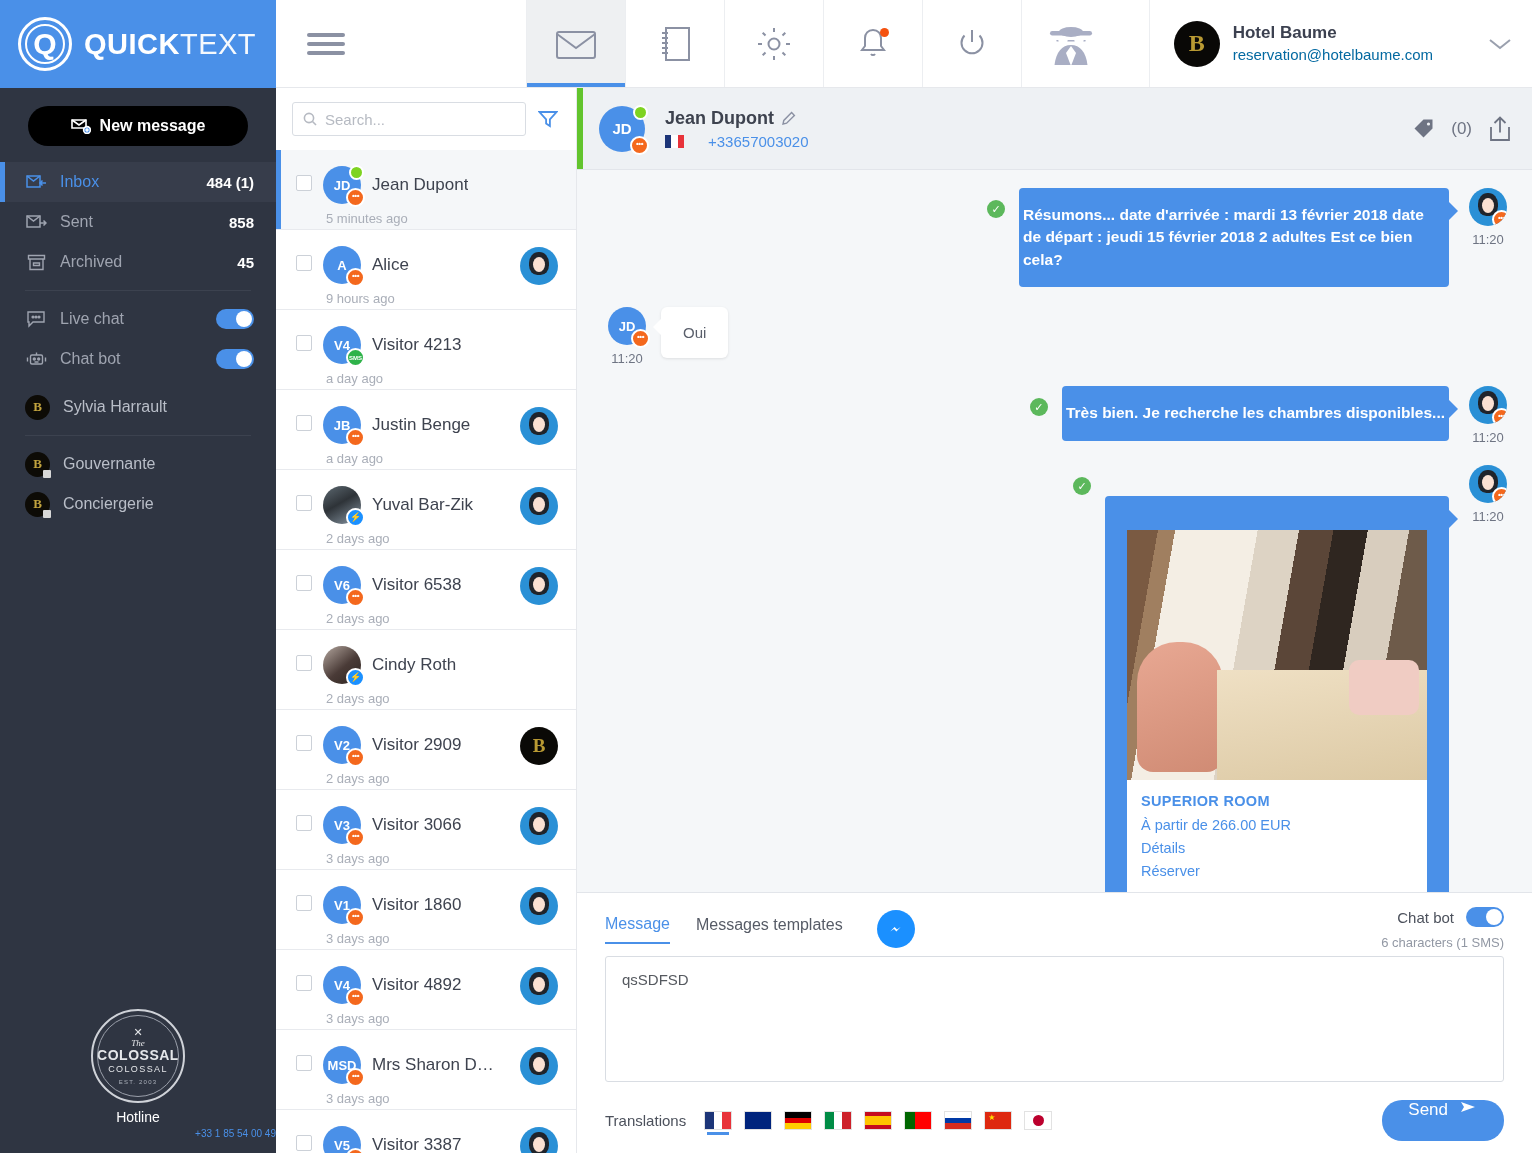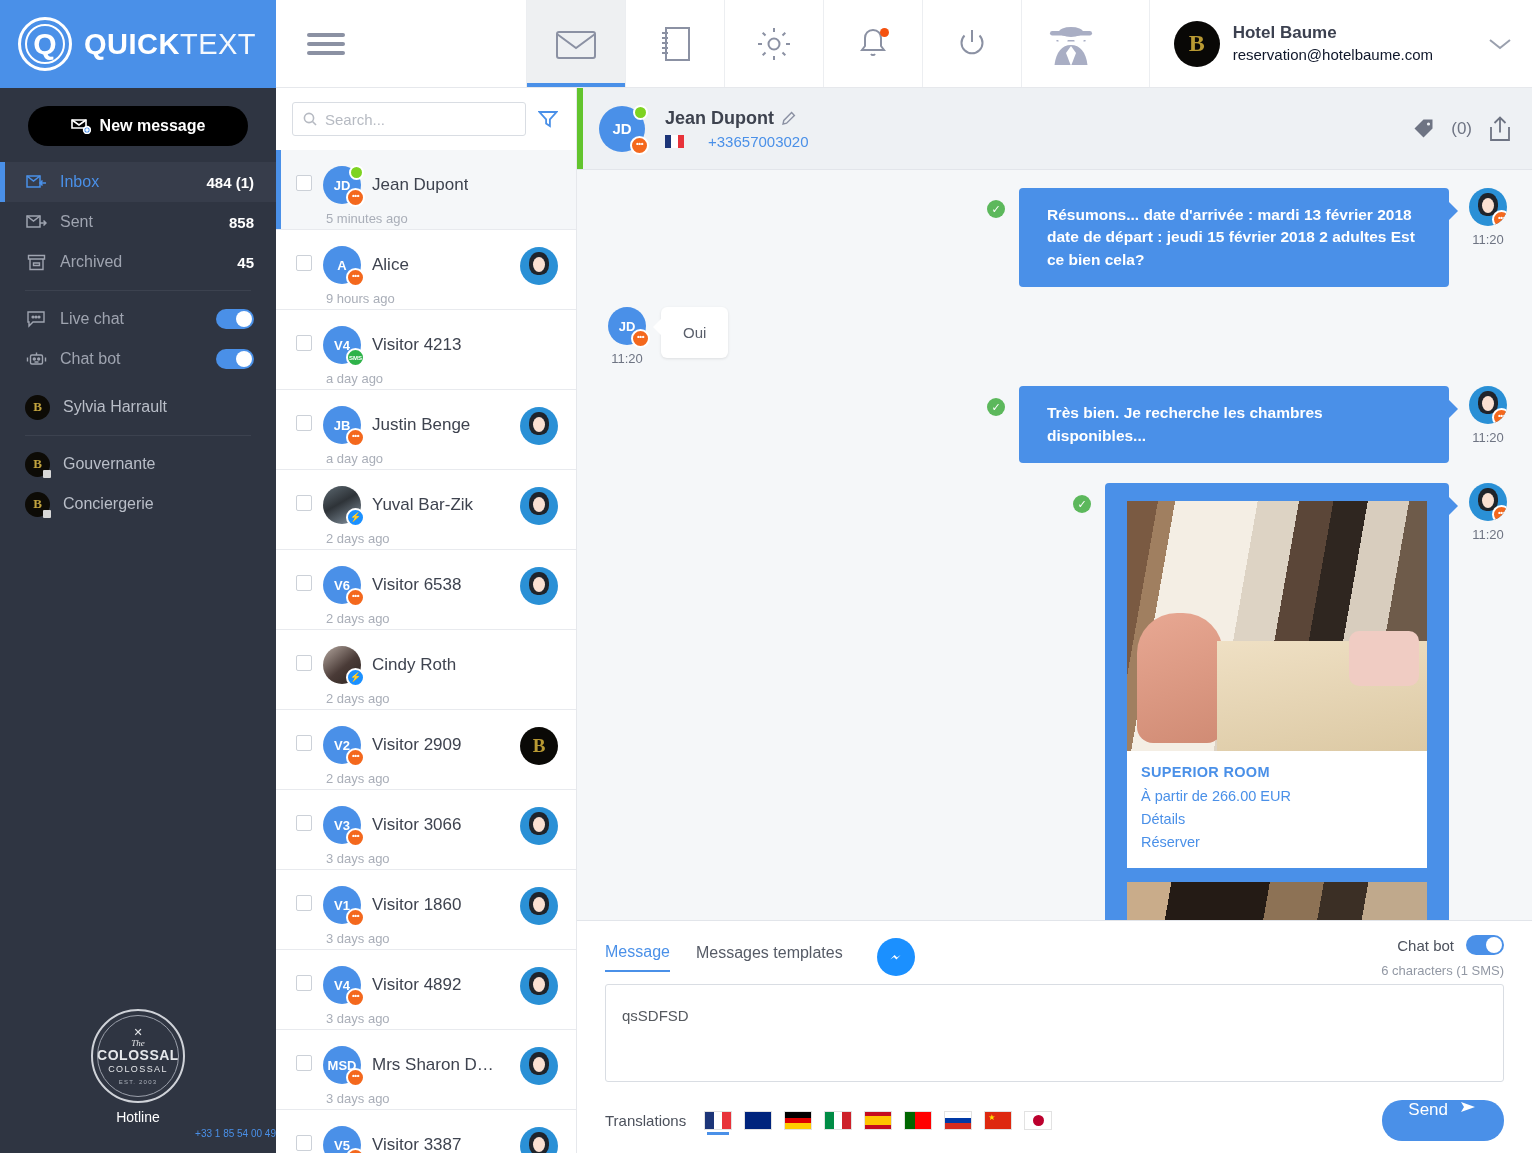--- a/index.html
+++ b/index.html
@@ -68,21 +68,21 @@
   .tb-btn { width: 99px; display: flex; align-items: center; justify-content: center;
     border-left: 1px solid #eceef1; cursor: pointer; position: relative; }
   .tb-btn.active { background: #eef0f2; }
   .tb-btn.active::after { content: ""; position: absolute; left: 0; right: 0; bottom: 0; height: 4px; background: #4a90e8; }
   .tb-flex { flex: 1; }
   .tb-user { display: flex; align-items: center; gap: 13px; padding: 0 20px 0 24px; border-left: 1px solid #eceef1; cursor: pointer; }
   .user-av { width: 46px; height: 46px; border-radius: 50%; background: #090806; flex: none;
     display: flex; align-items: center; justify-content: center; color: #b99a33; font-size: 24px;
     font-family: "Liberation Serif", serif; font-weight: bold; }
   .user-name { font-size: 17px; font-weight: bold; color: #3c4150; line-height: 1.35; }
-  .user-mail { font-size: 15px; color: #0f172a; line-height: 1.35; }
+  .user-mail { font-size: 15px; color: #0369a1; line-height: 1.35; }
   .chev { margin-left: 42px; color: #9aa0ae; }
 
   
   .main { flex: 1; display: flex; min-height: 0; }
 
   
   .convcol { width: 301px; flex: none; border-right: 1px solid #e6e8ec; background: #fff; display: flex; flex-direction: column; min-height: 0; }
   .searchbar { height: 62px; display: flex; align-items: center; gap: 12px; padding: 0 18px 0 16px; flex: none; }
   .searchbox { flex: 1; height: 34px; border: 1px solid #d9dde3; border-radius: 3px; display: flex; align-items: center; gap: 8px; padding: 0 10px; }
   .searchbox input { border: none; outline: none; font-size: 15px; color: #55595f; width: 100%; font-family: inherit; background: transparent; }
@@ -129,35 +129,35 @@
   .flag { width: 19px; height: 13px; display: inline-block; flex: none; }
   .flag-fr { background: linear-gradient(to right,#1c3578 0 33.3%,#fff 33.3% 66.6%,#e8333a 66.6% 100%); }
   .ch-actions { display: flex; align-items: center; gap: 16px; color: #6e7483; }
   .tagcount { font-size: 17px; color: #6e7483; }
 
   .chat-body { flex: 1; overflow: hidden; padding: 18px 0 0; position: relative; }
   .msg { display: flex; margin-bottom: 20px; padding: 0 20px 0 26px; }
   .msg.out { justify-content: flex-end; align-items: flex-start; }
   .check { width: 18px; height: 18px; border-radius: 50%; background: #5cb85c; color: #fff; font-size: 11px;
     display: flex; align-items: center; justify-content: center; margin-top: 12px; margin-right: 14px; flex: none; }
-  .bubble-out { background: #4a90e8; color: #fff; font-size: 15.5px; line-height: 1.45; padding: 16px 28px;
+  .bubble-out { background: #4a90e8; color: #fff; font-size: 15.5px; line-height: 1.45; padding: 16px 4px;
     border-radius: 4px; max-width: 430px; position: relative; font-weight: bold; }
   .bubble-out::after { content: ""; position: absolute; right: -9px; top: 14px; border: 9px solid transparent;
     border-left-color: #4a90e8; border-right: 0; }
   .msg-side { width: 48px; margin-left: 15px; flex: none; text-align: center; }
   .msg-side .avatar { margin: 0 auto; }
   .msg-time { font-size: 13px; color: #6e7483; margin-top: 6px; }
   .msg.in { align-items: flex-start; }
   .in-side { width: 48px; text-align: center; flex: none; margin-right: 0; }
   .bubble-in { background: #fff; color: #5a5f6b; font-size: 15px; padding: 17px 22px; border-radius: 6px;
     box-shadow: 0 1px 3px rgba(0,0,0,.10); position: relative; margin-left: 10px; align-self: flex-start; }
   .bubble-in::after { content: ""; position: absolute; left: -8px; top: 12px; border: 8px solid transparent;
     border-right-color: #fff; border-left: 0; }
 
-  .card-bubble { background: #4a90e8; border-radius: 4px; padding: 18px 22px 0; max-width: 430px; position: relative; }
+  .card-bubble { background: #4a90e8; border-radius: 4px; padding: 34px 22px 0; max-width: 430px; position: relative; margin-top: 31px; }
   .card-bubble::after { content: ""; position: absolute; right: -9px; top: 14px; border: 9px solid transparent;
     border-left-color: #4a90e8; border-right: 0; }
   .card { background: #fff; width: 300px; margin-bottom: 14px; }
   .card-img { height: 250px; background:
       linear-gradient(100deg, #7a5a42 0 9%, #a07f60 9% 14%, #f4eee4 14% 38%, #ddd3c4 38% 50%, #5b4638 50% 60%, #2f2620 60% 70%, #d8cdbe 70% 82%, #6e5b4a 82% 100%);
     position: relative; overflow: hidden; }
   .card-img .chair { position: absolute; left: 10px; bottom: 8px; width: 86px; height: 130px; border-radius: 40px 40px 16px 16px; background: linear-gradient(160deg,#e8a893,#d08b74); }
   .card-img .bed { position: absolute; right: 0; bottom: 0; width: 210px; height: 110px; background: linear-gradient(170deg,#efe0c4,#dcc9a4); }
   .card-img .pillow { position: absolute; right: 8px; top: 130px; width: 70px; height: 55px; border-radius: 10px; background: #f0ccc3; }
   .card-img2 { height: 100px; background: linear-gradient(100deg,#c9ac8a 0 14%, #241b15 14% 45%, #8d7255 45% 62%, #3b2f25 62% 76%, #c0a98c 76% 100%); }
@@ -170,22 +170,22 @@
   .composer { background: #fff; border-top: 1px solid #e2e5ea; padding: 14px 28px 12px; flex: none; }
   .comp-top { display: flex; align-items: center; }
   .tab { font-size: 16px; color: #565b66; padding: 2px 0 9px; margin-right: 26px; cursor: pointer; }
   .tab.active { color: #4a90e8; border-bottom: 2px solid #4a90e8; }
   .fb-round { width: 38px; height: 38px; border-radius: 50%; background: #1b90ff; display: flex; align-items: center;
     justify-content: center; color: #fff; font-size: 20px; margin-left: 8px; cursor: pointer; }
   .comp-right { margin-left: auto; text-align: right; }
   .cb-row { display: flex; align-items: center; gap: 12px; justify-content: flex-end; }
   .cb-label { font-size: 15px; color: #4c515c; }
   .charcount { font-size: 13px; color: #9298a4; margin-top: 8px; }
-  .ta { width: 100%; height: 98px; border: 1px solid #d9dde3; border-radius: 3px; margin-top: 6px;
-    padding: 22px 16px; font-size: 15px; color: #55595f; font-family: inherit; resize: none; outline: none; }
+  .ta { width: 100%; height: 126px; border: 1px solid #d9dde3; border-radius: 3px; margin-top: 6px;
+    padding: 14px 16px; font-size: 15px; color: #55595f; font-family: inherit; resize: none; outline: none; }
   .comp-bot { display: flex; align-items: center; margin-top: 14px; }
   .tr-label { font-size: 15px; color: #4c515c; margin-right: 18px; }
   .flags { display: flex; gap: 12px; align-items: center; }
   .fl { width: 28px; height: 19px; border: 1px solid #e2e2e2; cursor: pointer; position: relative; }
   .fl.sel::after { content: ""; position: absolute; left: 2px; right: 2px; bottom: -6px; height: 3px; background: #4a90e8; }
   .f-fr { background: linear-gradient(to right,#1c3578 0 33.3%,#fff 33.3% 66.6%,#e8333a 66.6% 100%); }
   .f-uk { background:
       linear-gradient(to bottom,#00247d,#00247d),
       linear-gradient(to right,transparent 42%, #fff 42% 58%, transparent 58%),
       linear-gradient(to bottom,transparent 38%, #fff 38% 62%, transparent 62%),

